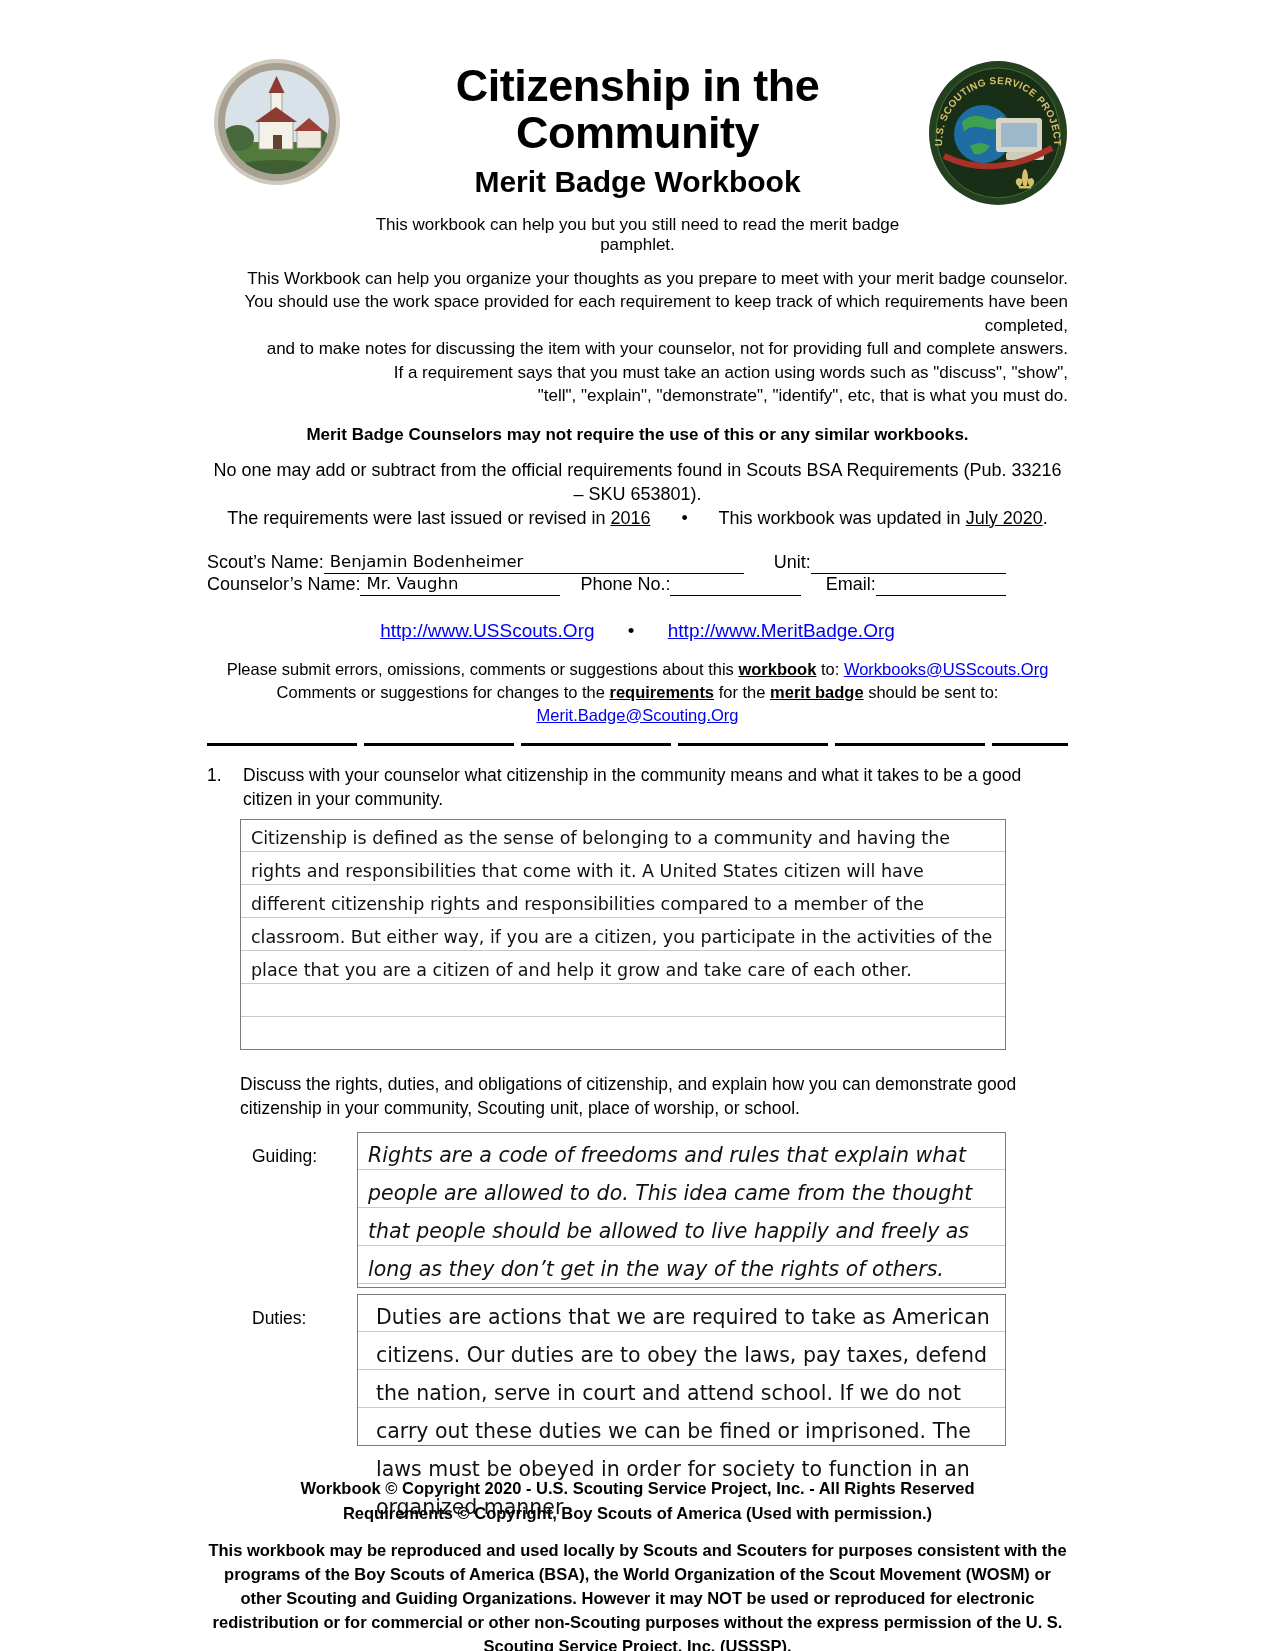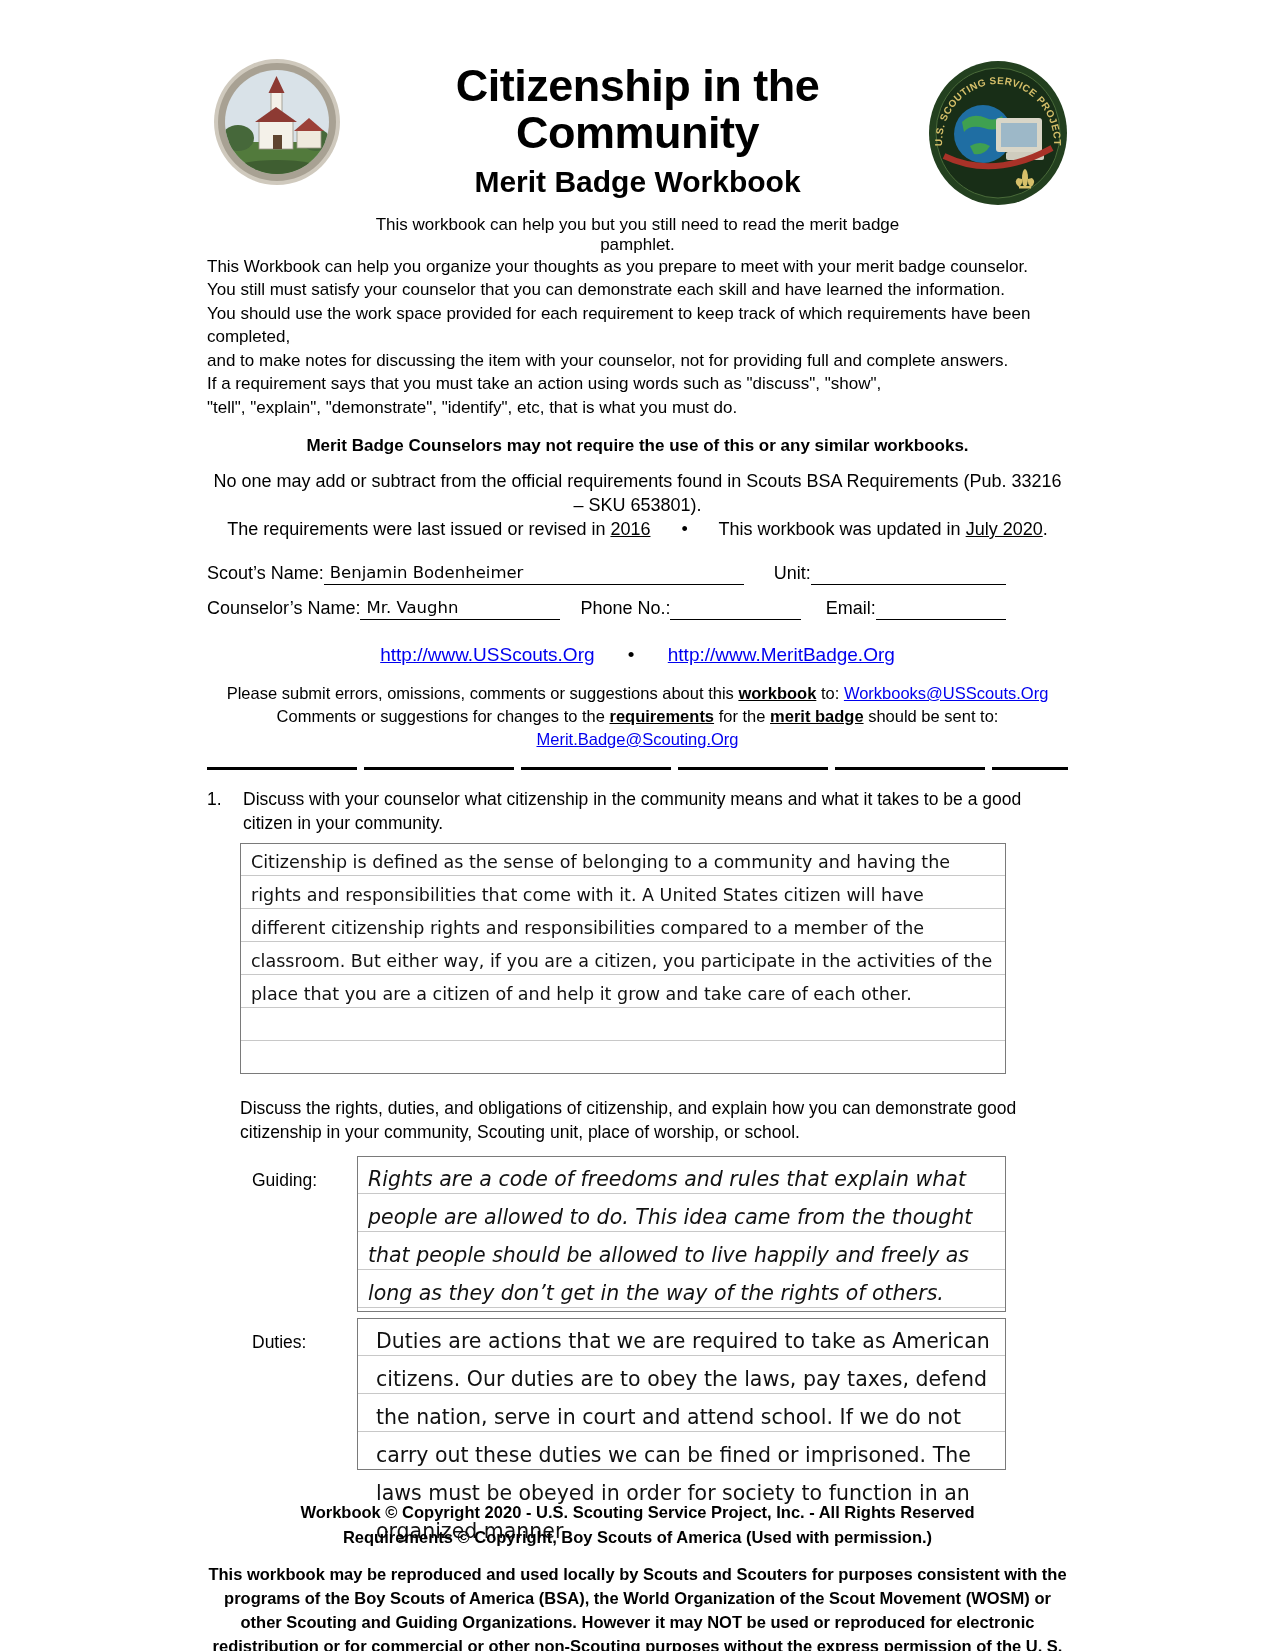--- a/index.html
+++ b/index.html
@@ -10,31 +10,31 @@
   
   .header { position:relative; min-height:160px; }
   .emblem { position:absolute; left:6px; top:0; width:128px; height:128px; }
   .logo { position:absolute; right:0; top:2px; width:140px; height:146px; }
   .header-center { margin:0 150px; text-align:center; padding-top:4px; }
   .title { font-size:45px; font-weight:bold; letter-spacing:-0.5px; line-height:1.05; }
   .subtitle { font-size:30px; font-weight:bold; margin-top:8px; }
   .pamphlet-note { font-size:17px; margin-top:16px; }
 
   
-  .intro { text-align:left; font-size:17px; line-height:23.5px; }
+  .intro { text-align:right; font-size:17px; line-height:23.5px; margin-top:12px; }
   .counselor-note { text-align:center; font-weight:bold; font-size:17px; margin-top:17px; }
   .req-note { text-align:center; font-size:18px; line-height:24px; margin-top:13px; }
   .u { text-decoration:underline; }
   .bu { font-weight:bold; text-decoration:underline; }
   .spread-bullet { display:inline-block; margin:0 26px; }
 
   
   .form-row { display:flex; align-items:flex-end; font-size:18px; }
   .form-row.row1 { margin-top:22px; }
-  .form-row.row2 { margin-top:13px; }
+  .form-row.row2 { margin-top:0; }
   .flabel { white-space:nowrap; padding-bottom:1px; }
   .fill { border-bottom:1px solid #000; font-family:"DejaVu Sans", sans-serif; font-size:16.5px; padding:0 6px 1px 6px; min-height:22px; }
   .w-scout { width:420px; }
   .w-counselor { width:200px; }
   .grow { flex:1; }
   .ml30 { margin-left:30px; }
   .ml20 { margin-left:20px; }
   .ml25 { margin-left:25px; }
   .form-row { margin-right:62px; }
 
@@ -136,21 +136,20 @@
           <path d="M90 118 q-5 4 1 9 q4 -3 3 -8 Z"></path>
           <path d="M104 118 q5 4 -1 9 q-4 -3 -3 -8 Z"></path>
           <rect x="91" y="126" width="12" height="2.5"></rect>
         </g>
       </svg>
     </div>
   </header>
 
   <section class="intro">
     <div>This Workbook can help you organize your thoughts as you prepare to meet with your merit badge counselor.</div>
-    <div>You still must satisfy your counselor that you can demonstrate each skill and have learned the information.</div>
     <div>You should use the work space provided for each requirement to keep track of which requirements have been completed,</div>
     <div>and to make notes for discussing the item with your counselor, not for providing full and complete answers.</div>
     <div>If a requirement says that you must take an action using words such as "discuss", "show",</div>
     <div>"tell", "explain", "demonstrate", "identify", etc, that is what you must do.</div>
   </section>
 
   <div class="counselor-note">Merit Badge Counselors may not require the use of this or any similar workbooks.</div>
 
   <div class="req-note">
     <div>No one may add or subtract from the official requirements found in Scouts BSA Requirements (Pub.  33216 – SKU 653801).</div>

